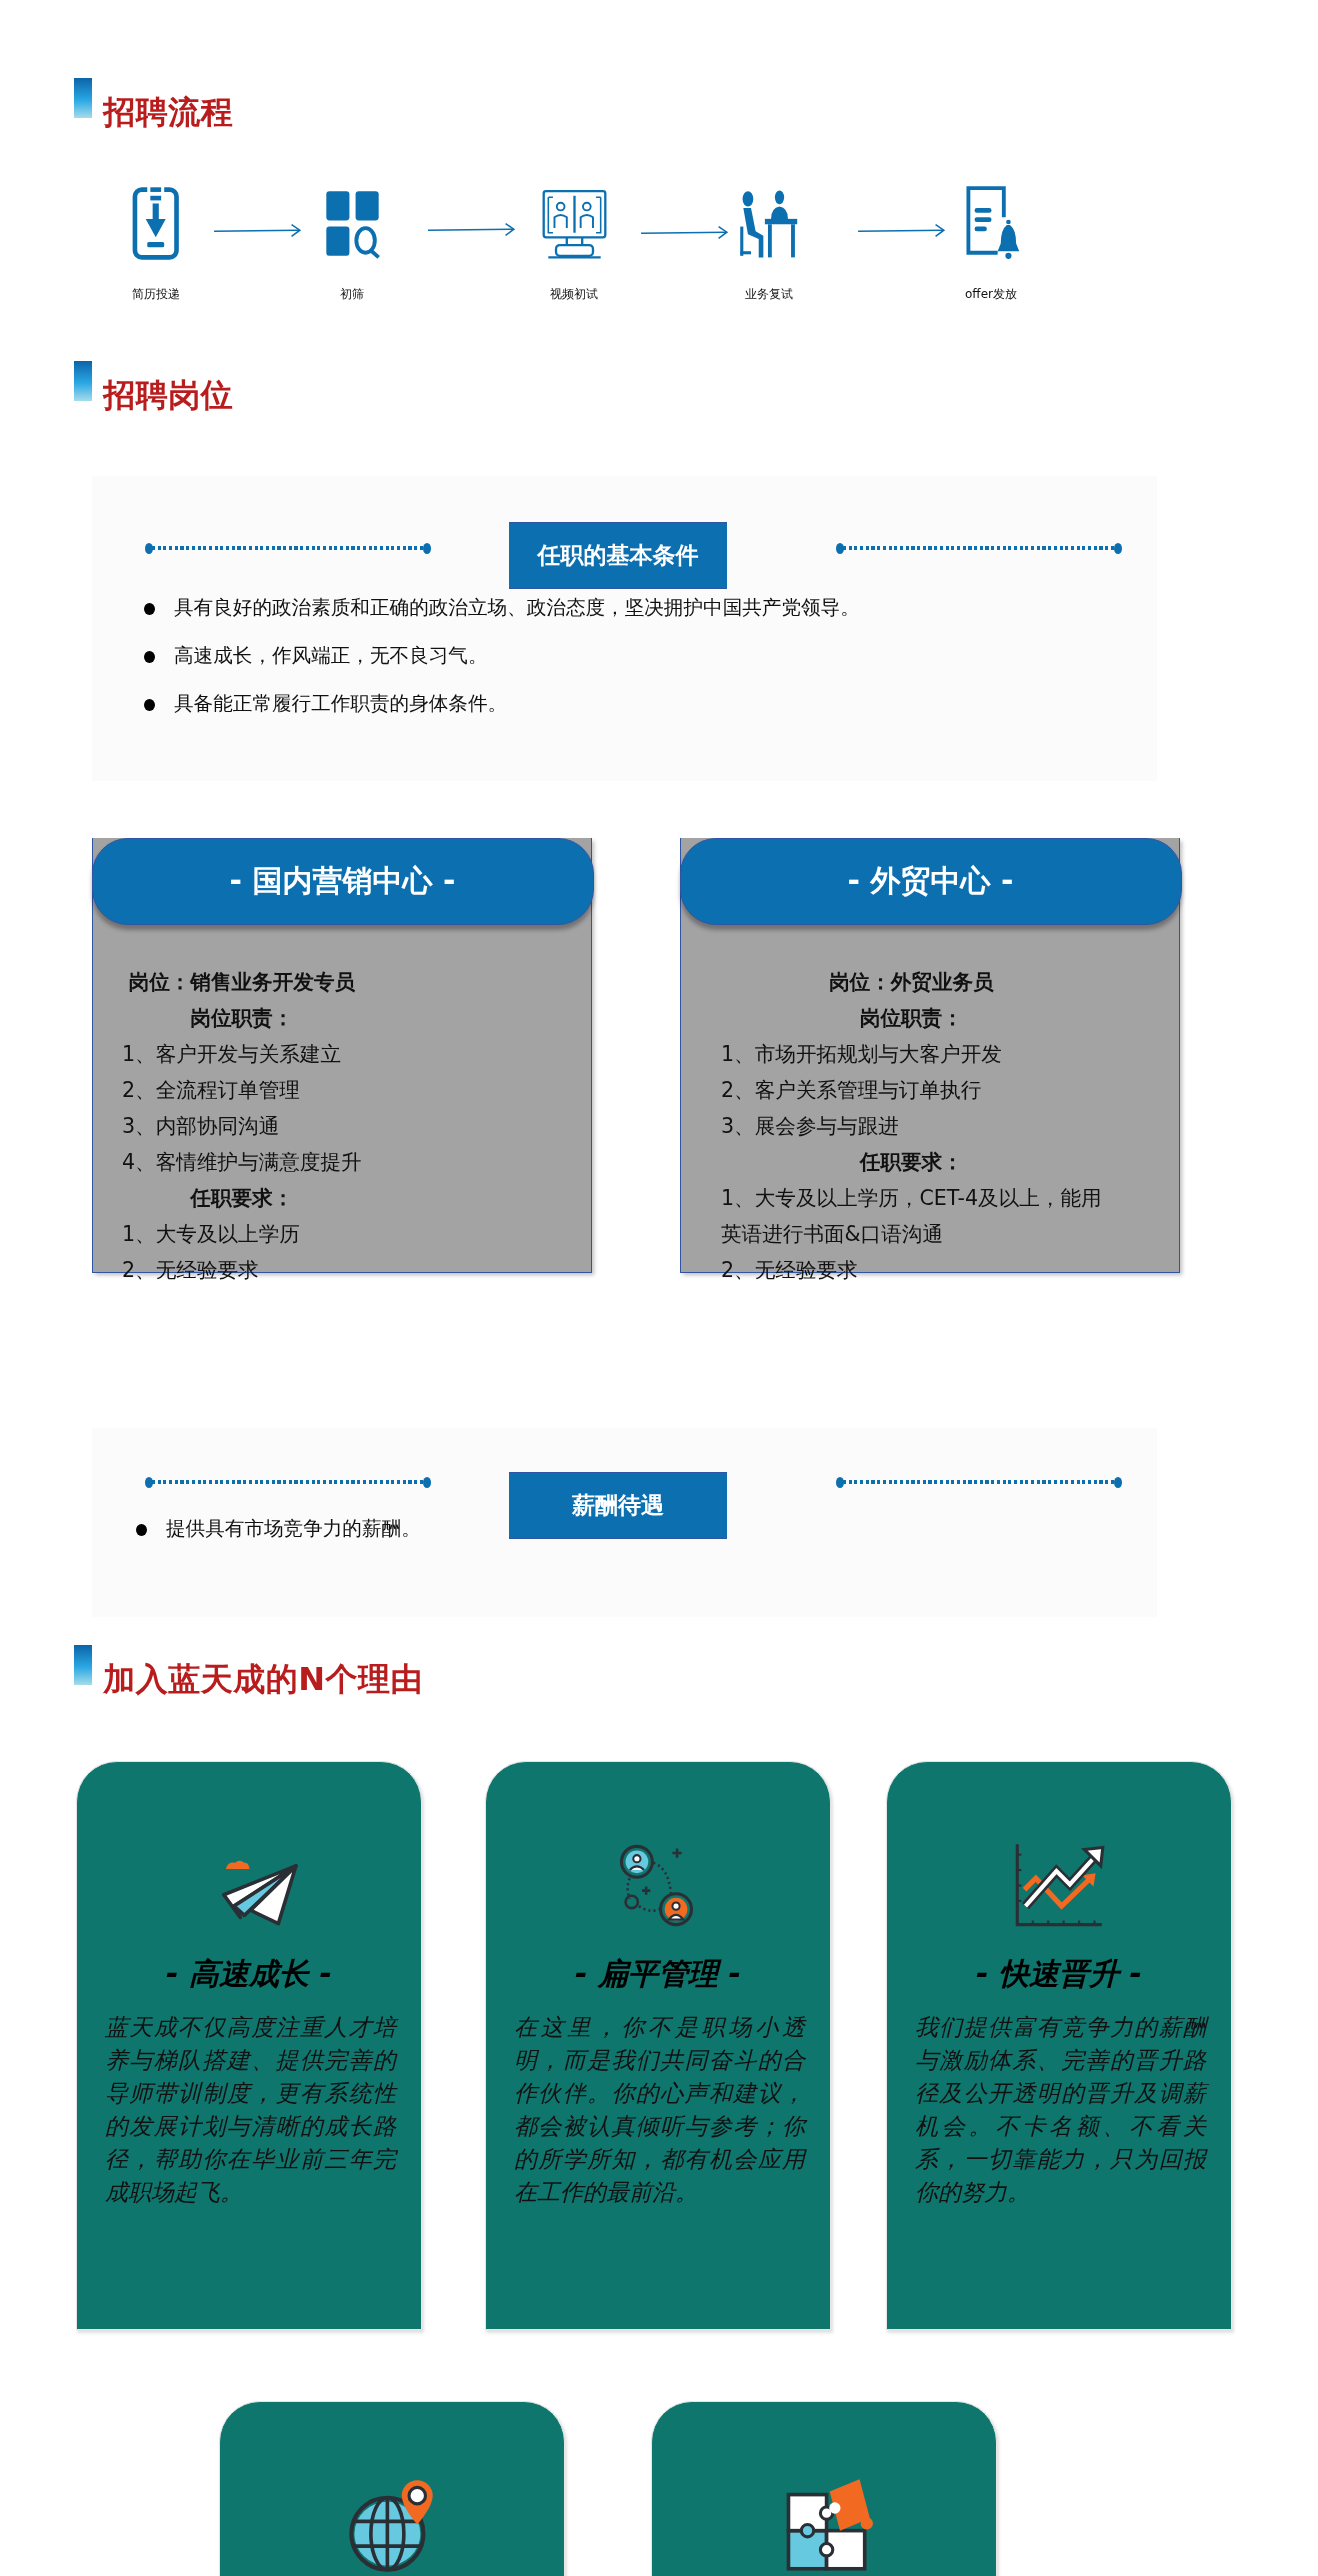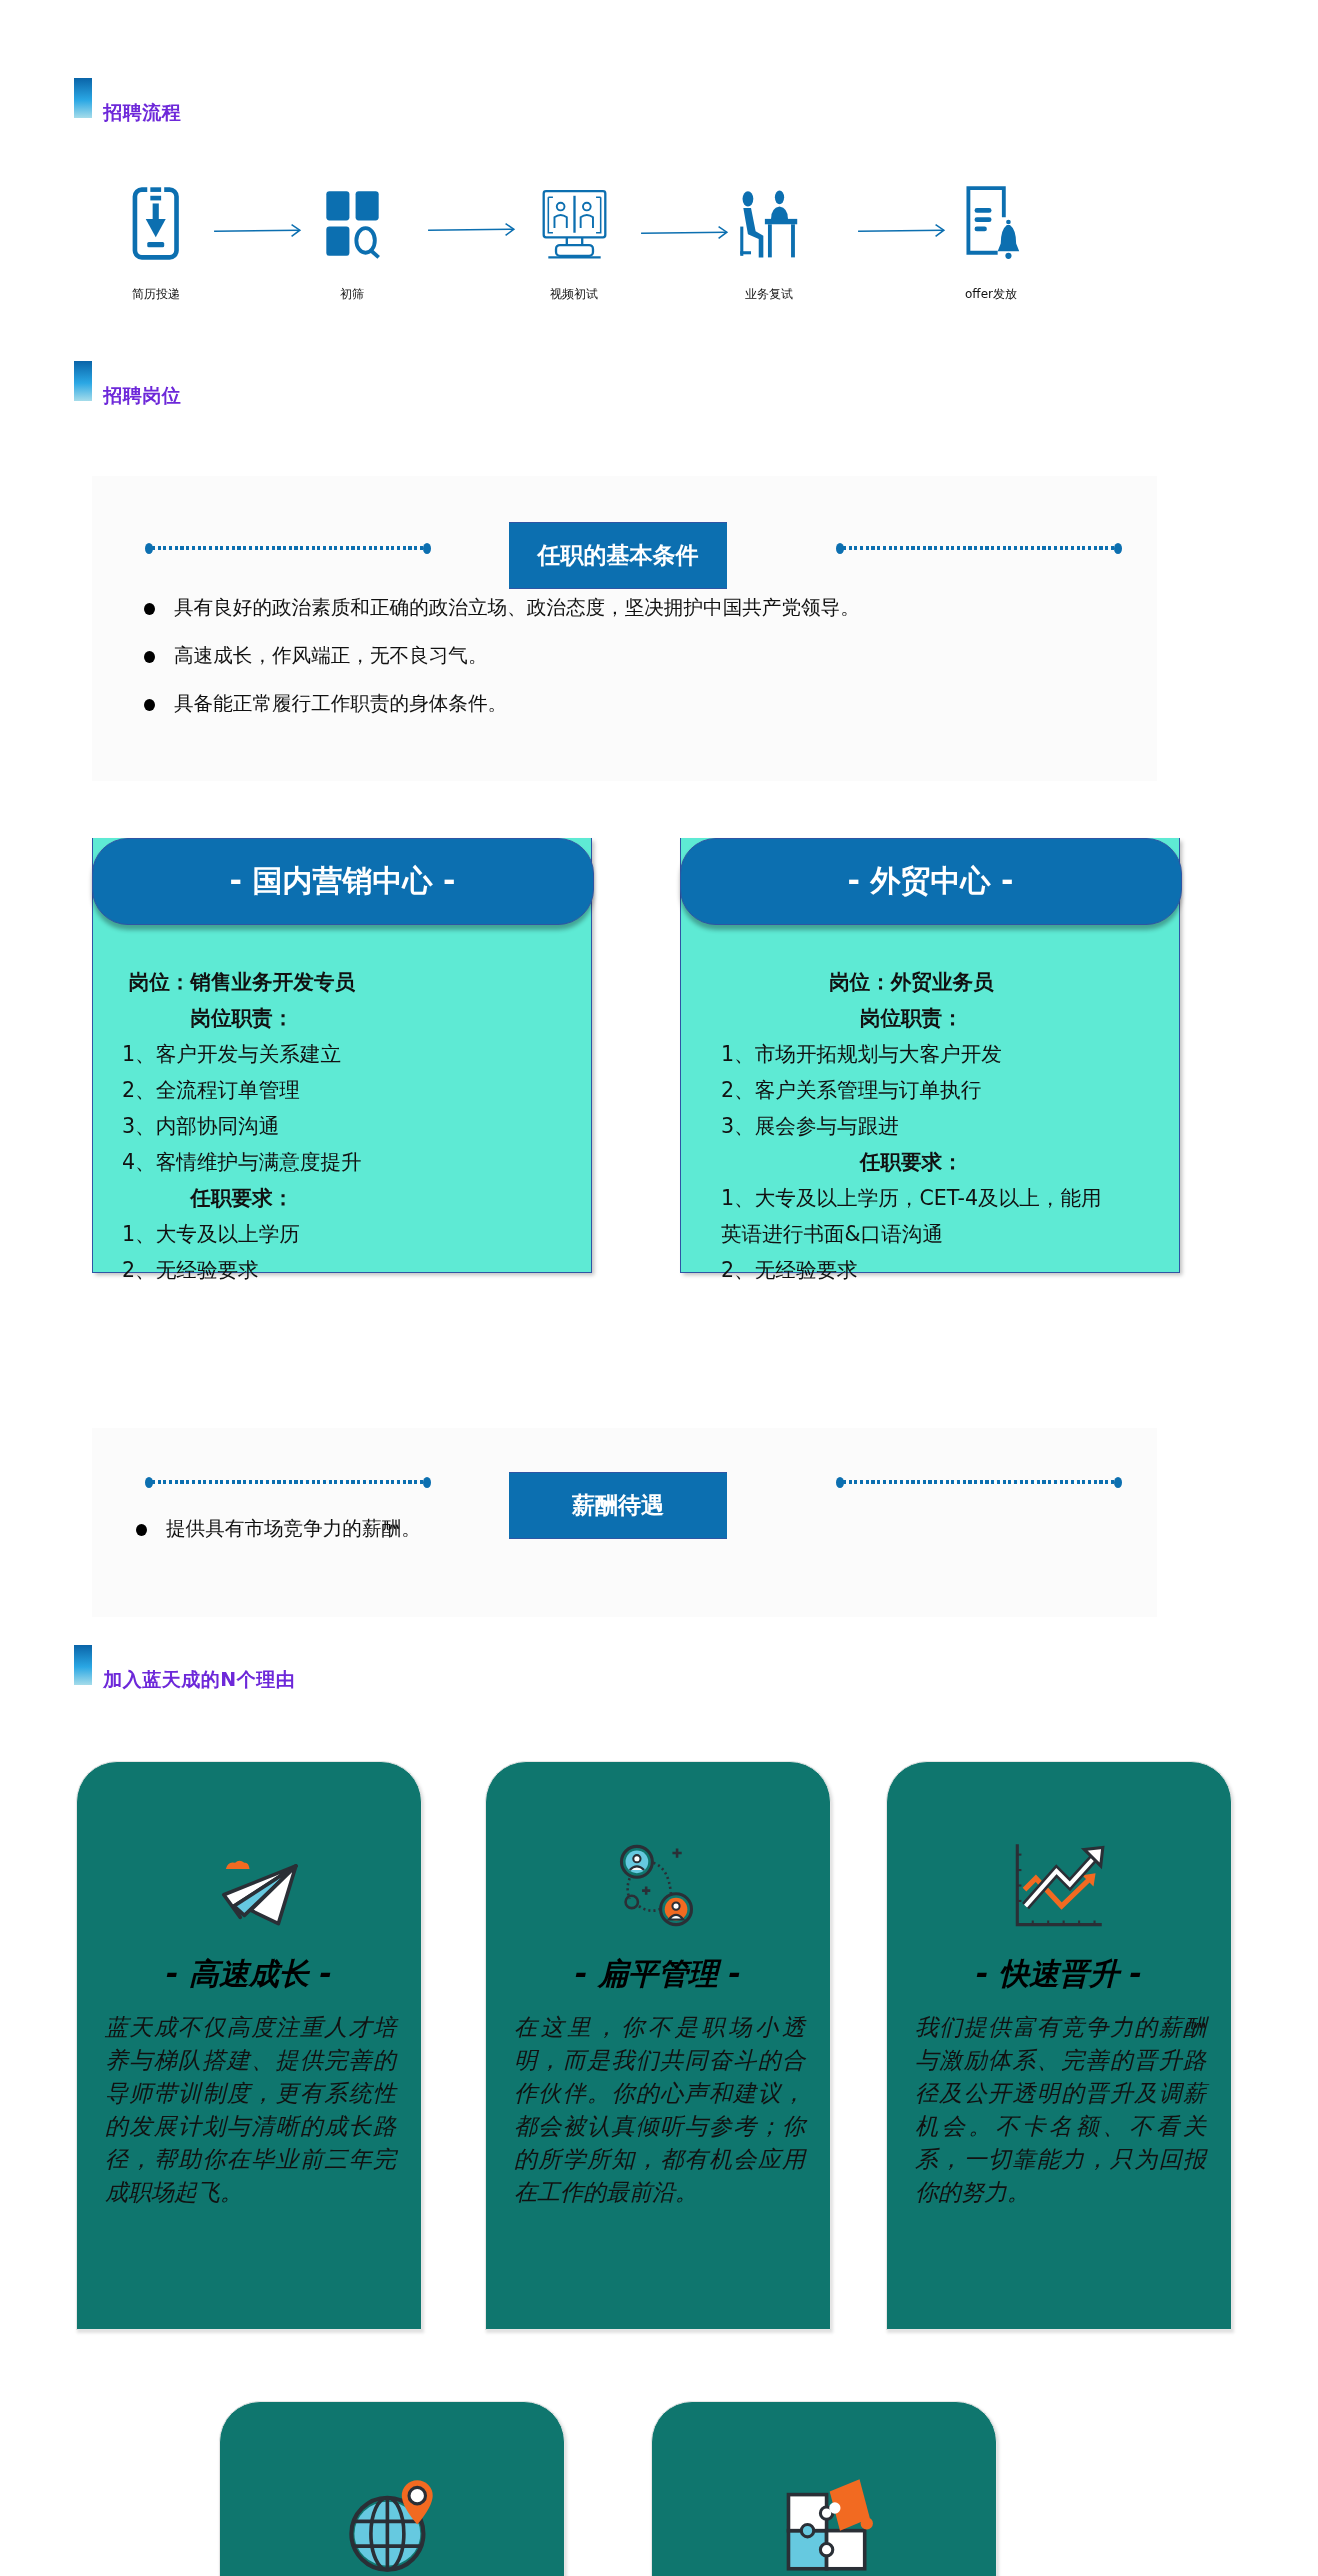--- a/index.html
+++ b/index.html
@@ -2,21 +2,21 @@
 <html style="font-size:8.2px"><head>
 <meta charset="utf-8">
 <style>
   * { box-sizing: border-box; margin: 0; padding: 0; }
   html, body { width: 1319px; height: 3505px; background: #ffffff; overflow: hidden; }
   body { position: relative; font-family: "DejaVu Sans", "Liberation Sans", sans-serif; color: #111; }
 
   
   .sec-head { position: absolute; left: 74px; height: 40px; display: flex; align-items: center; }
   .sec-bar { width: 18px; height: 40px; background: linear-gradient(180deg, #0a64a8 0%, #2aa7e4 55%, #a5dcea 100%); }
-  .sec-title { margin-left: 11.3px; font-size: 19px; font-weight: bold; color: #6d28d9; letter-spacing: 0.5px; margin-top: 30px; }
+  .sec-title { margin-left: 11.3px; font-size: 32px; font-weight: bold; color: #b91c1c; letter-spacing: 0.5px; margin-top: 30px; }
 
   
   .step { position: absolute; width: 134px; text-align: center; }
   .step-icon { width: 77px; height: 77px; margin: 0 auto; }
   .step-label { margin-top: 21.6px; font-size: 12px; color: #111; }
   .step-arrow { position: absolute; height: 15.5px; }
 
   
   .panel { position: absolute; left: 92px; width: 1065px; background: #fbfbfb; }
   .panel-box { position: absolute; left: 417px; width: 218px; height: 67px; background: #0c6fb0;
@@ -26,21 +26,21 @@
   .dotline .dots { position: absolute; left: 7.2px; right: 7.2px; top: 3.1px; height: 4.1px;
                    background: repeating-linear-gradient(90deg, #0c6fb0 0 3.1px, transparent 3.1px 5.7px); }
   .dotline .cap { position: absolute; top: 0; width: 8.2px; height: 11.3px; border-radius: 50%; background: #0c6fb0; }
   .dotline .cap.l { left: 0; } .dotline .cap.r { right: 0; }
 
   .bullets { position: absolute; left: 52px; list-style: none; }
   .bullets li { position: relative; padding-left: 30px; font-size: 19.6px; line-height: 48px; color: #111; }
   .bullets li::before { content: ""; position: absolute; left: 0; top: 18.5px; width: 11.3px; height: 12.4px; border-radius: 50%; background: #000; }
 
   
-  .job-card { position: absolute; top: 838px; width: 500px; height: 435px; background: #5eead4;
+  .job-card { position: absolute; top: 838px; width: 500px; height: 435px; background: #a3a3a3;
               border: 1.5px solid #2f55a4; border-top: none; box-shadow: 3.1px 3.1px 4.1px rgba(0,0,0,0.25); }
   .job-head { position: absolute; left: -1.5px; top: 0; width: 502px; height: 87px; background: #0c6fb0;
               border-radius: 36px; border: 1px solid #2f55a4; box-shadow: 0 4.1px 4.1px rgba(0,0,0,0.3);
               color: #fff; font-weight: bold; font-size: 30px; display: flex; align-items: center; justify-content: center; }
   .job-body { position: absolute; left: 29px; top: 126px; font-size: 20.6px; line-height: 36px; color: #111; }
   .job-body .b { font-weight: bold; text-align: center; }
 
   
   .reason { position: absolute; width: 346px; height: 569px; background: #0f766e;
             border-radius: 41px 41px 0 0; border: 1.5px solid #e6e6e6;

